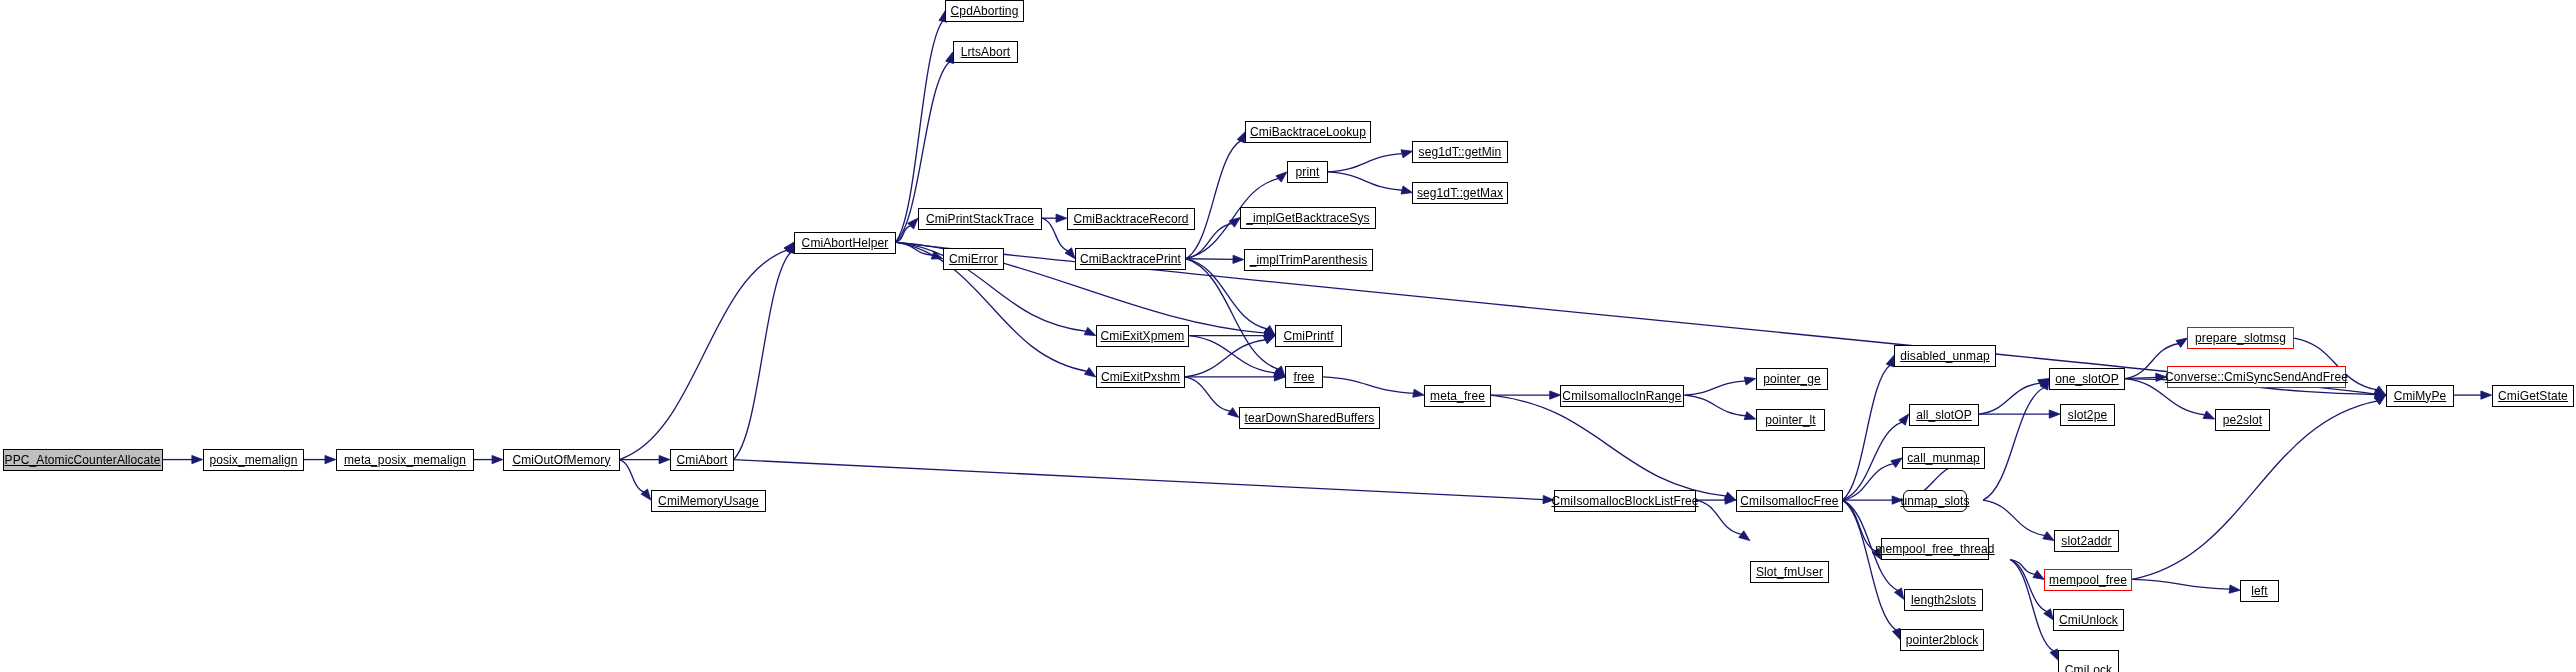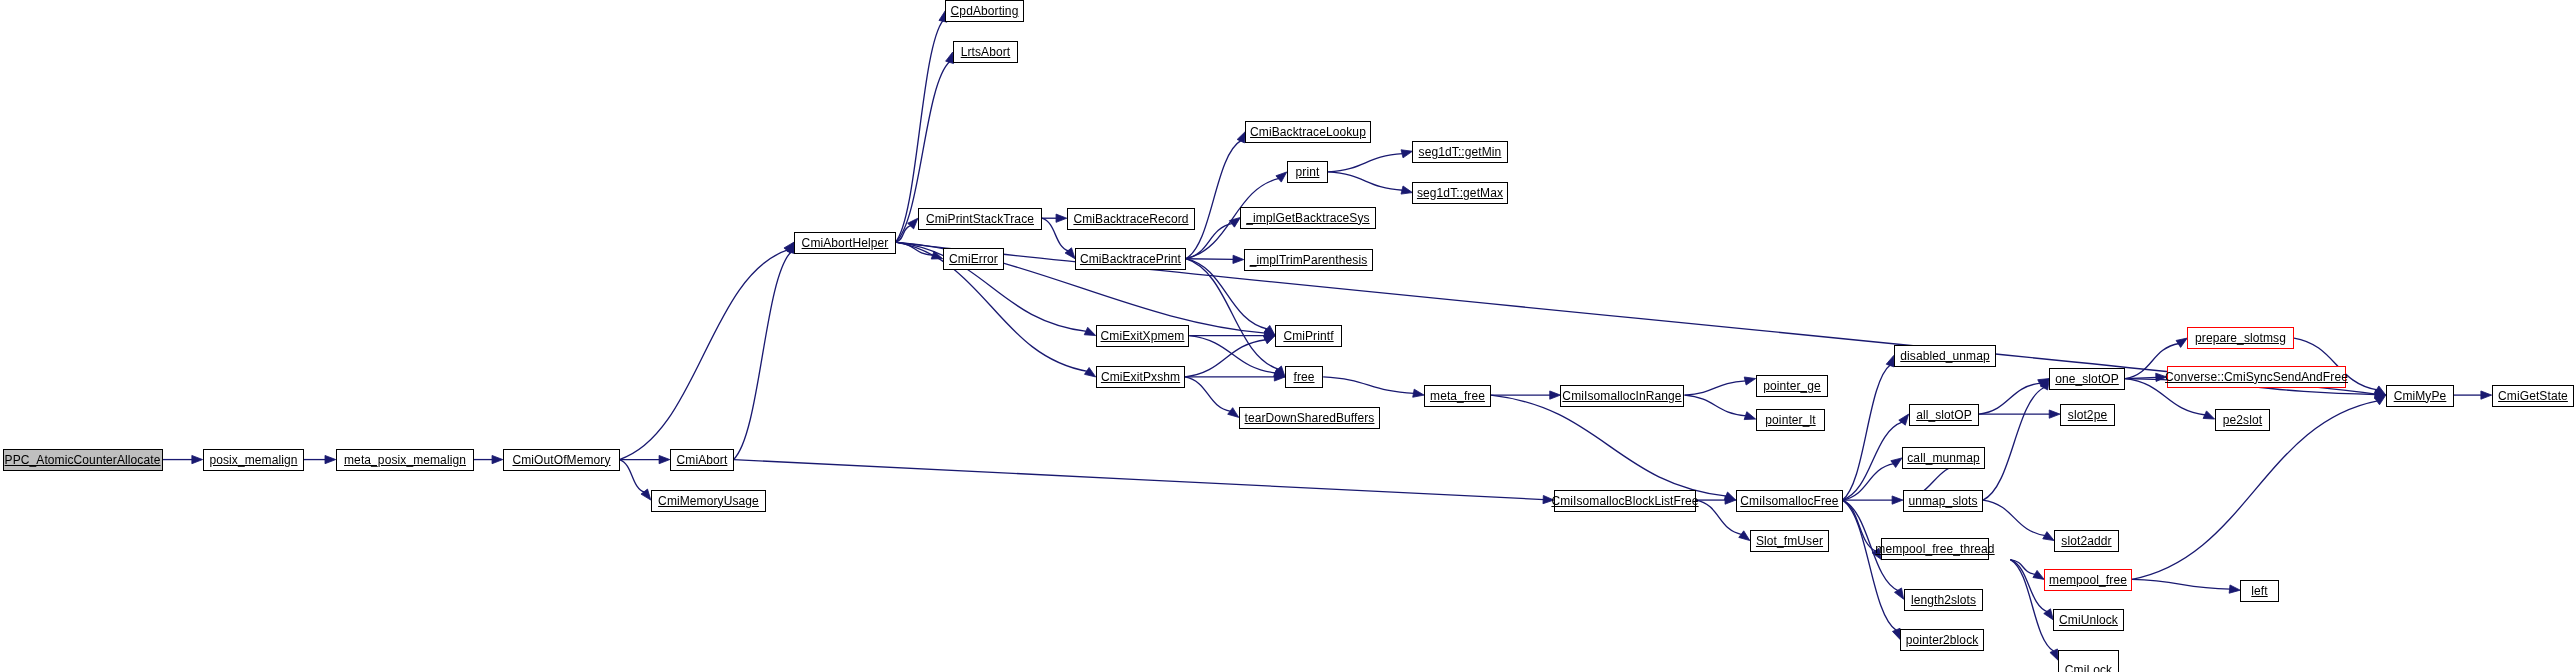--- a/index.html
+++ b/index.html
@@ -217,45 +217,45 @@
       </div>
       <div class="node" style="left: 1239px; top: 407px; width: 141px; height: 21.5px;">
         <span>tearDownSharedBuffers</span>
       </div>
       <div class="node" style="left: 1424px; top: 385px; width: 67px; height: 21.5px;">
         <span>meta_free</span>
       </div>
       <div class="node" style="left: 1560px; top: 385px; width: 124px; height: 21.5px;">
         <span>CmiIsomallocInRange</span>
       </div>
-      <div class="node" style="left: 1756px; top: 368px; width: 72px; height: 21.5px; margin-top: 7px;">
+      <div class="node" style="left: 1756px; top: 368px; width: 72px; height: 21.5px;">
         <span>pointer_ge</span>
       </div>
       <div class="node" style="left: 1756px; top: 409px; width: 69px; height: 21.5px; text-align: right;">
         <span>pointer_lt</span>
       </div>
       <div class="node" style="left: 1554px; top: 490px; width: 142px; height: 21.5px;">
         <span>CmiIsomallocBlockListFree</span>
       </div>
       <div class="node" style="left: 1736px; top: 490px; width: 107px; height: 21.5px;">
         <span>CmiIsomallocFree</span>
       </div>
-      <div class="node" style="left: 1750px; top: 530px; width: 79px; height: 21.5px;">
+      <div class="node" style="left: 1750px; top: 561px; width: 79px; height: 21.5px;">
         <span>Slot_fmUser</span>
       </div>
       <div class="node" style="left: 1894px; top: 345px; width: 102px; height: 21.5px;">
         <span>disabled_unmap</span>
       </div>
       <div class="node" style="left: 1909px; top: 404px; width: 70px; height: 21.5px;">
         <span>all_slotOP</span>
       </div>
       <div class="node" style="left: 1902px; top: 447px; width: 83px; height: 21.5px;">
         <span>call_munmap</span>
       </div>
-      <div class="node" style="left: 1903px; top: 490px; width: 80px; height: 21.5px;">
+      <div class="node" style="left: 1903px; top: 490px; width: 64px; height: 21.5px; border-radius: 6px;">
         <span>unmap_slots</span>
       </div>
       <div class="node" style="left: 1881px; top: 538px; width: 108px; height: 21.5px; text-align: right;">
         <span>mempool_free_thread</span>
       </div>
       <div class="node" style="left: 1904px; top: 589px; width: 79px; height: 21.5px;">
         <span>length2slots</span>
       </div>
       <div class="node" style="left: 1900px; top: 629px; width: 84px; height: 21.5px;">
         <span>pointer2block</span>

